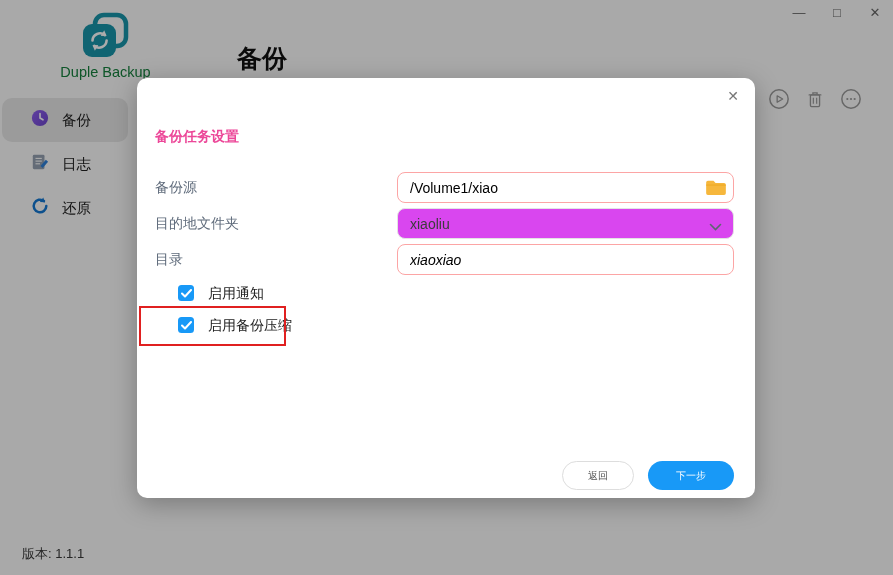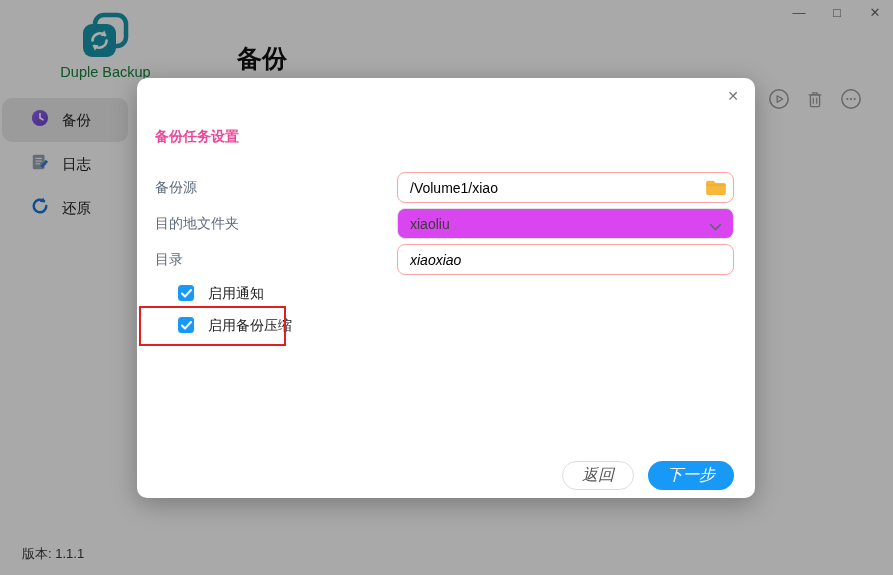--- a/index.html
+++ b/index.html
@@ -57,21 +57,21 @@
 
   .check-row{position:absolute;left:18px;height:22px;display:flex;align-items:flex-start;gap:14px;padding-left:23px;}
   .check-row.first{top:207px;} .check-row.second{top:239px;}
   .checkbox{width:16px;height:16px;border-radius:3.5px;background:var(--accent);display:flex;align-items:center;
     justify-content:center;border:none;padding:0;}
   .check-row .clabel{font-size:14px;color:#222;}
   .annotation-rect{position:absolute;left:2px;top:228px;width:147px;height:40px;
     border:2px solid var(--annotation_red);pointer-events:none;}
 
   .modal-buttons{position:absolute;right:21px;bottom:8px;display:flex;gap:14px;}
-  .btn{height:29px;border-radius:15px;font-size:16px;display:flex;align-items:center;justify-content:center;font-style:italic;}
+  .btn{height:29px;border-radius:15px;font-size:10px;display:flex;align-items:center;justify-content:center;}
   .btn-back{width:72px;background:#fff;border:1px solid #ddd;color:#555;}
   .btn-next{width:86px;background:var(--accent);border:none;color:#fff;}
 </style>
 </head>
 <body>
 
 <div class="titlebar-controls">
   <button class="wbtn">—</button>
   <button class="wbtn">□</button>
   <button class="wbtn">✕</button>

